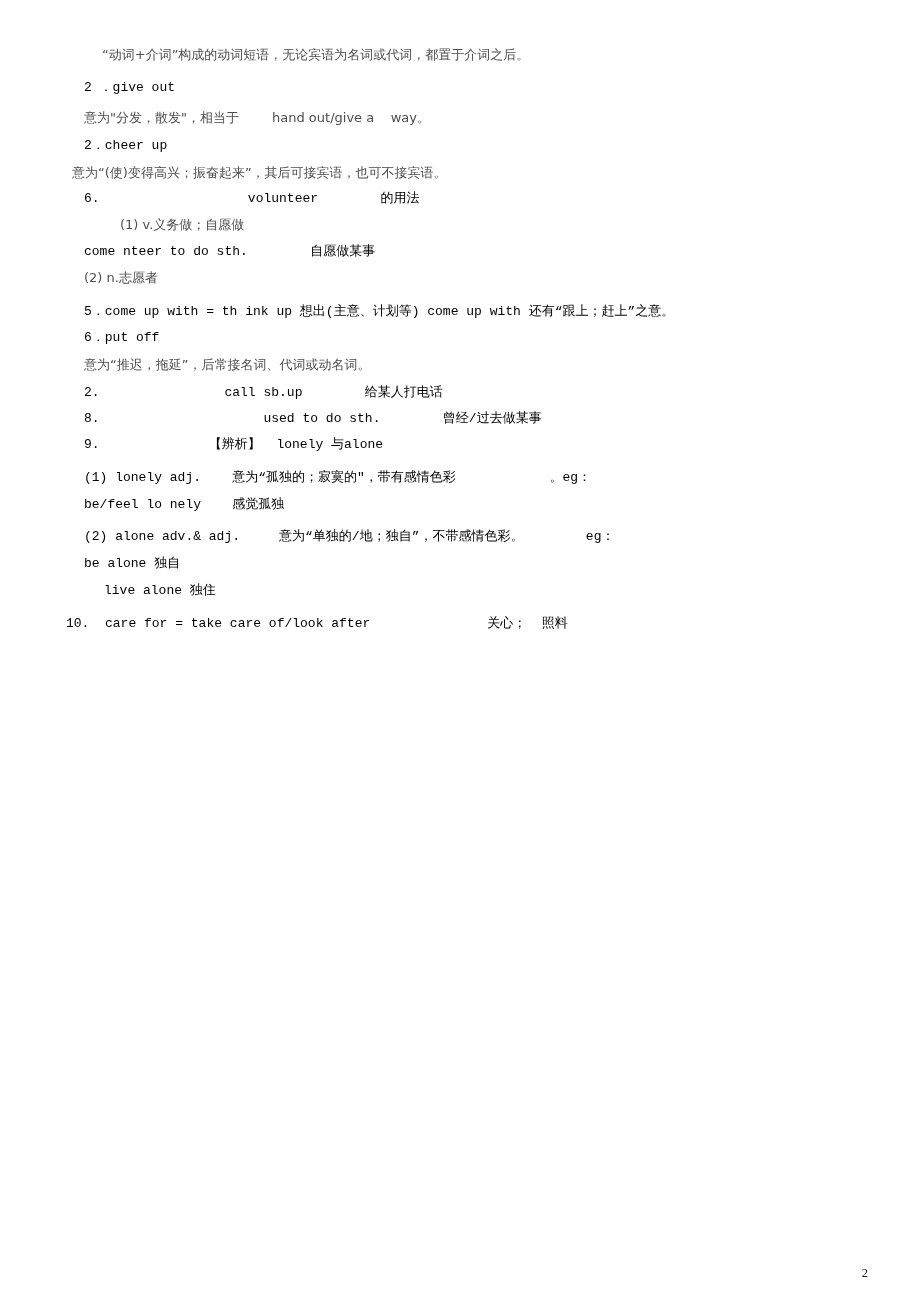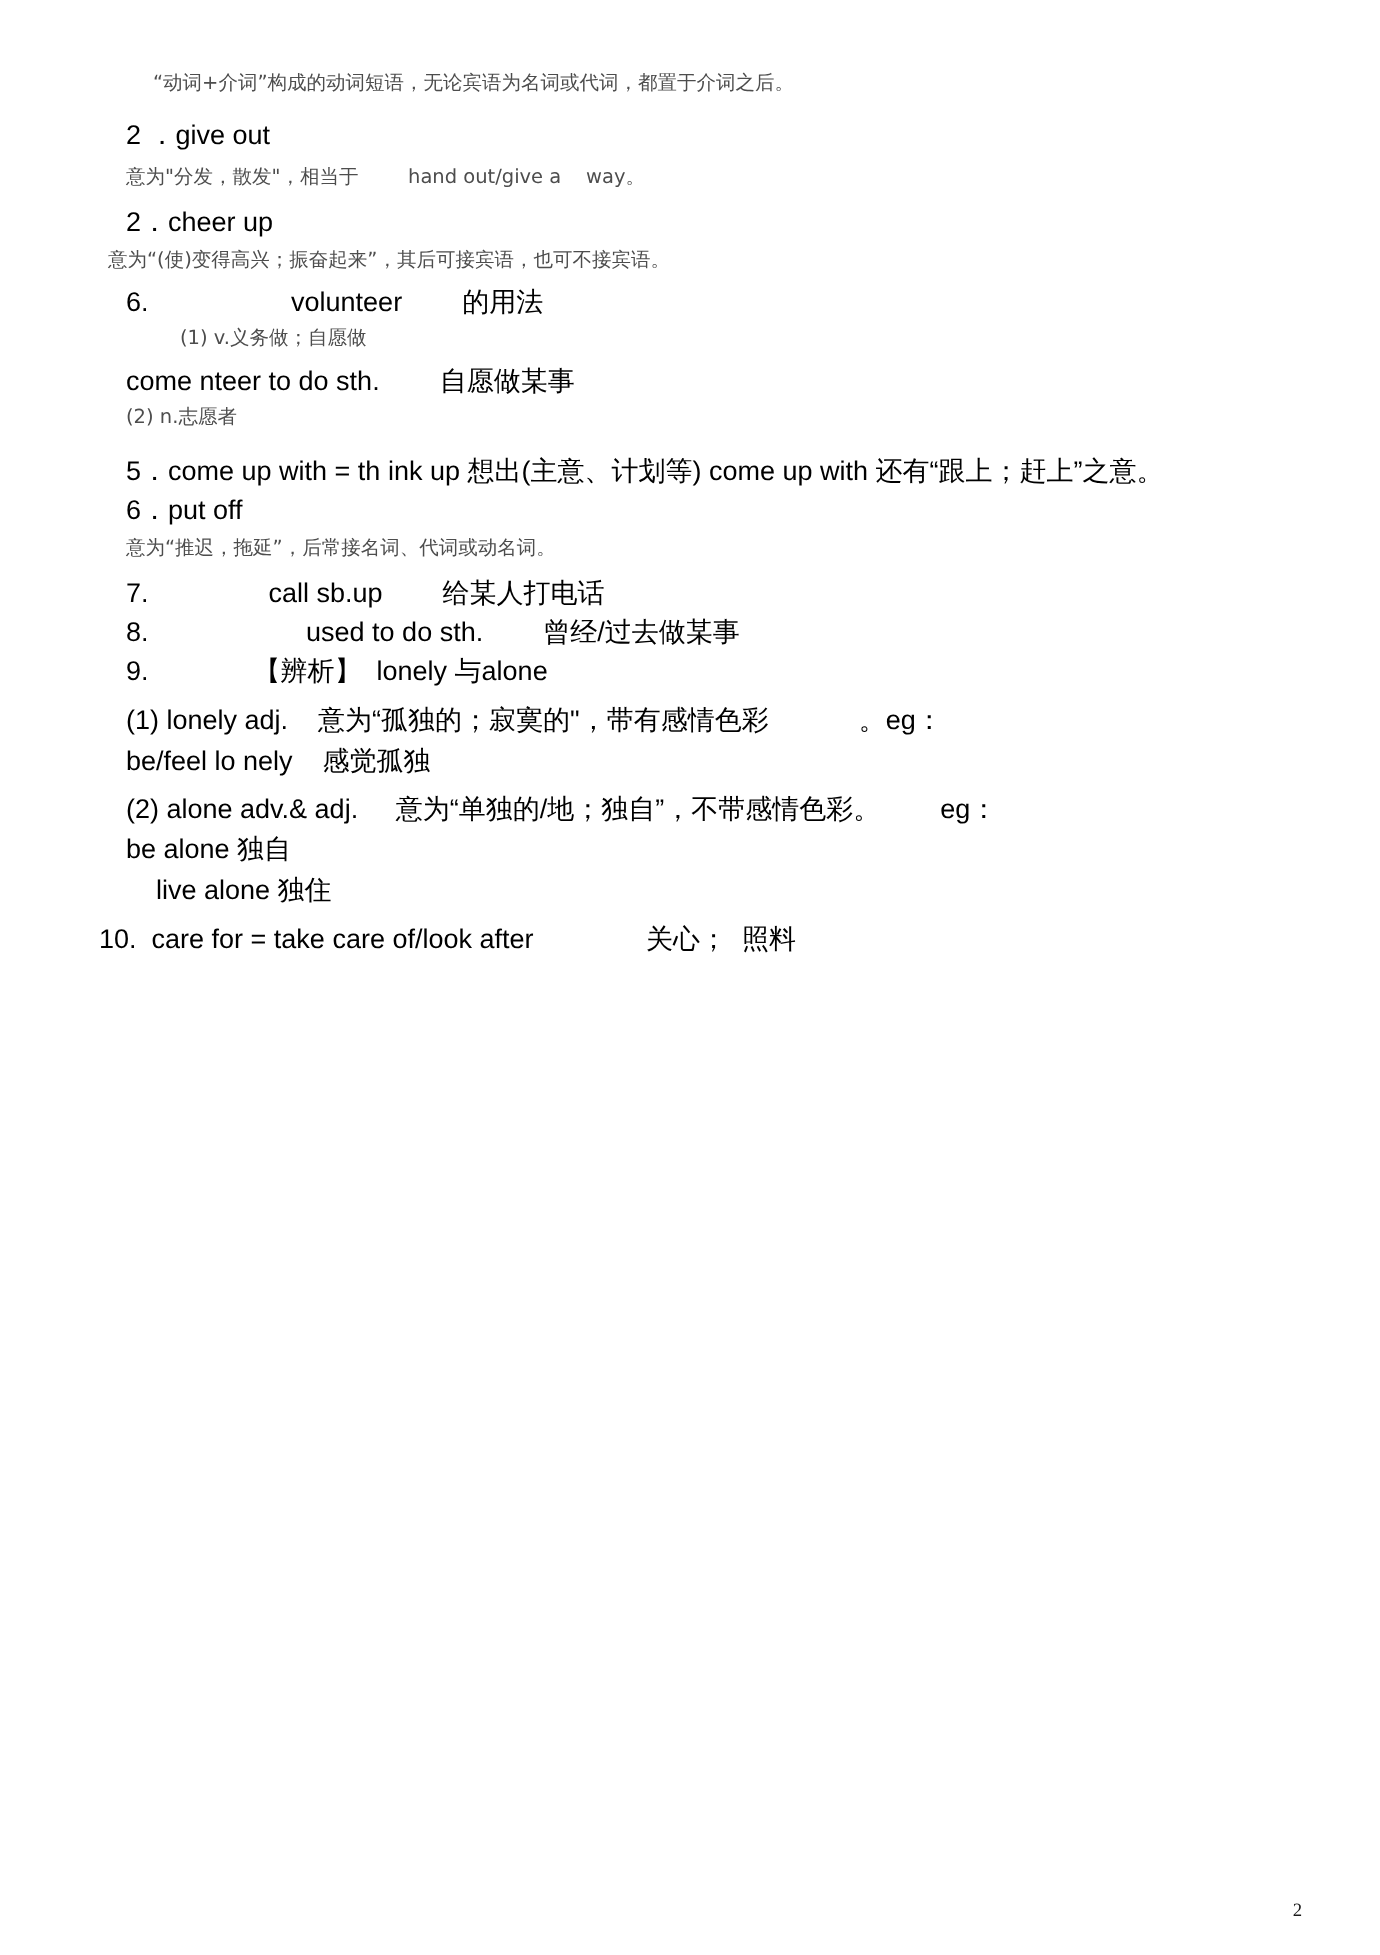--- a/index.html
+++ b/index.html
@@ -36,22 +36,22 @@
   .l { position: absolute; white-space: pre; font-size: 13.5px; }
 
   
   .cn {
     color: #4d4d4d;
     font-family: "DejaVu Sans", "Liberation Sans", sans-serif;
     font-size: 13px;
   }
   .en {
     color: #000000;
-    font-family: Liberation Sans, sans-serif;
-    font-size: 18px;
+    font-family: Liberation Mono, monospace;
+    font-size: 13px;
   }
 
   .pagenum {
     position: absolute;
     right: 52px;
     bottom: 22px;
     font-size: 12.5px;
     font-family: "Liberation Serif", "DejaVu Serif", serif;
     color: #1a1a1a;
   }
@@ -66,21 +66,21 @@
       <div class="l cn" style="left: 18px; top: 63px;">意为"分发，散发"，相当于        hand out/give a    way。</div>
       <div class="l en" style="left: 18px; top: 90px;">2．cheer up</div>
       <div class="l cn" style="left: 6px; top: 118px;">意为“(使)变得高兴；振奋起来”，其后可接宾语，也可不接宾语。</div>
       <div class="l en" style="left: 18px; top: 143px;">6.                   volunteer        的用法</div>
       <div class="l cn" style="left: 18px; top: 170px; margin-left: 36px;">(1) v.义务做；自愿做</div>
       <div class="l en" style="left: 18px; top: 196px;">come nteer to do sth.        自愿做某事</div>
       <div class="l cn" style="left: 18px; top: 223px;">(2) n.志愿者</div>
       <div class="l en" style="left: 18px; top: 256px;">5．come up with = th ink up 想出(主意、计划等) come up with 还有“跟上；赶上”之意。</div>
       <div class="l en" style="left: 18px; top: 282px;">6．put off</div>
       <div class="l cn" style="left: 18px; top: 310px;">意为“推迟，拖延”，后常接名词、代词或动名词。</div>
-      <div class="l en" style="left: 18px; top: 337px;">7.                call sb.up        给某人打电话</div>
+      <div class="l en" style="left: 18px; top: 337px;">2.                call sb.up        给某人打电话</div>
       <div class="l en" style="left: 18px; top: 363px;">8.                     used to do sth.        曾经/过去做某事</div>
       <div class="l en" style="left: 18px; top: 389px;">9.              【辨析】  lonely 与alone</div>
       <div class="l en" style="left: 18px; top: 422px;">(1) lonely adj.    意为“孤独的；寂寞的"，带有感情色彩            。eg：</div>
       <div class="l en" style="left: 18px; top: 449px;">be/feel lo nely    感觉孤独</div>
       <div class="l en" style="left: 18px; top: 481px;">(2) alone adv.&amp; adj.     意为“单独的/地；独自”，不带感情色彩。        eg：</div>
       <div class="l en" style="left: 18px; top: 508px;">be alone 独自</div>
       <div class="l en" style="left: 18px; top: 535px; margin-left: 20px;">live alone 独住</div>
       <div class="l en" style="left: 0px; top: 568px;">10.  care for = take care of/look after               关心；  照料</div>
     </div>
   <div class="pagenum">2</div>

